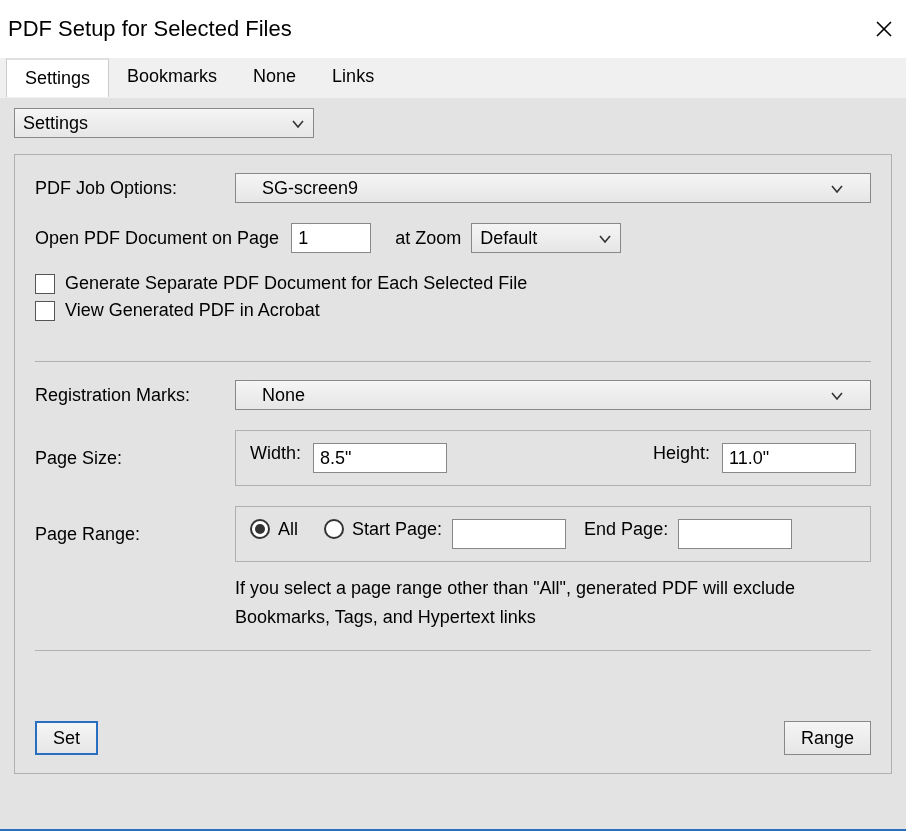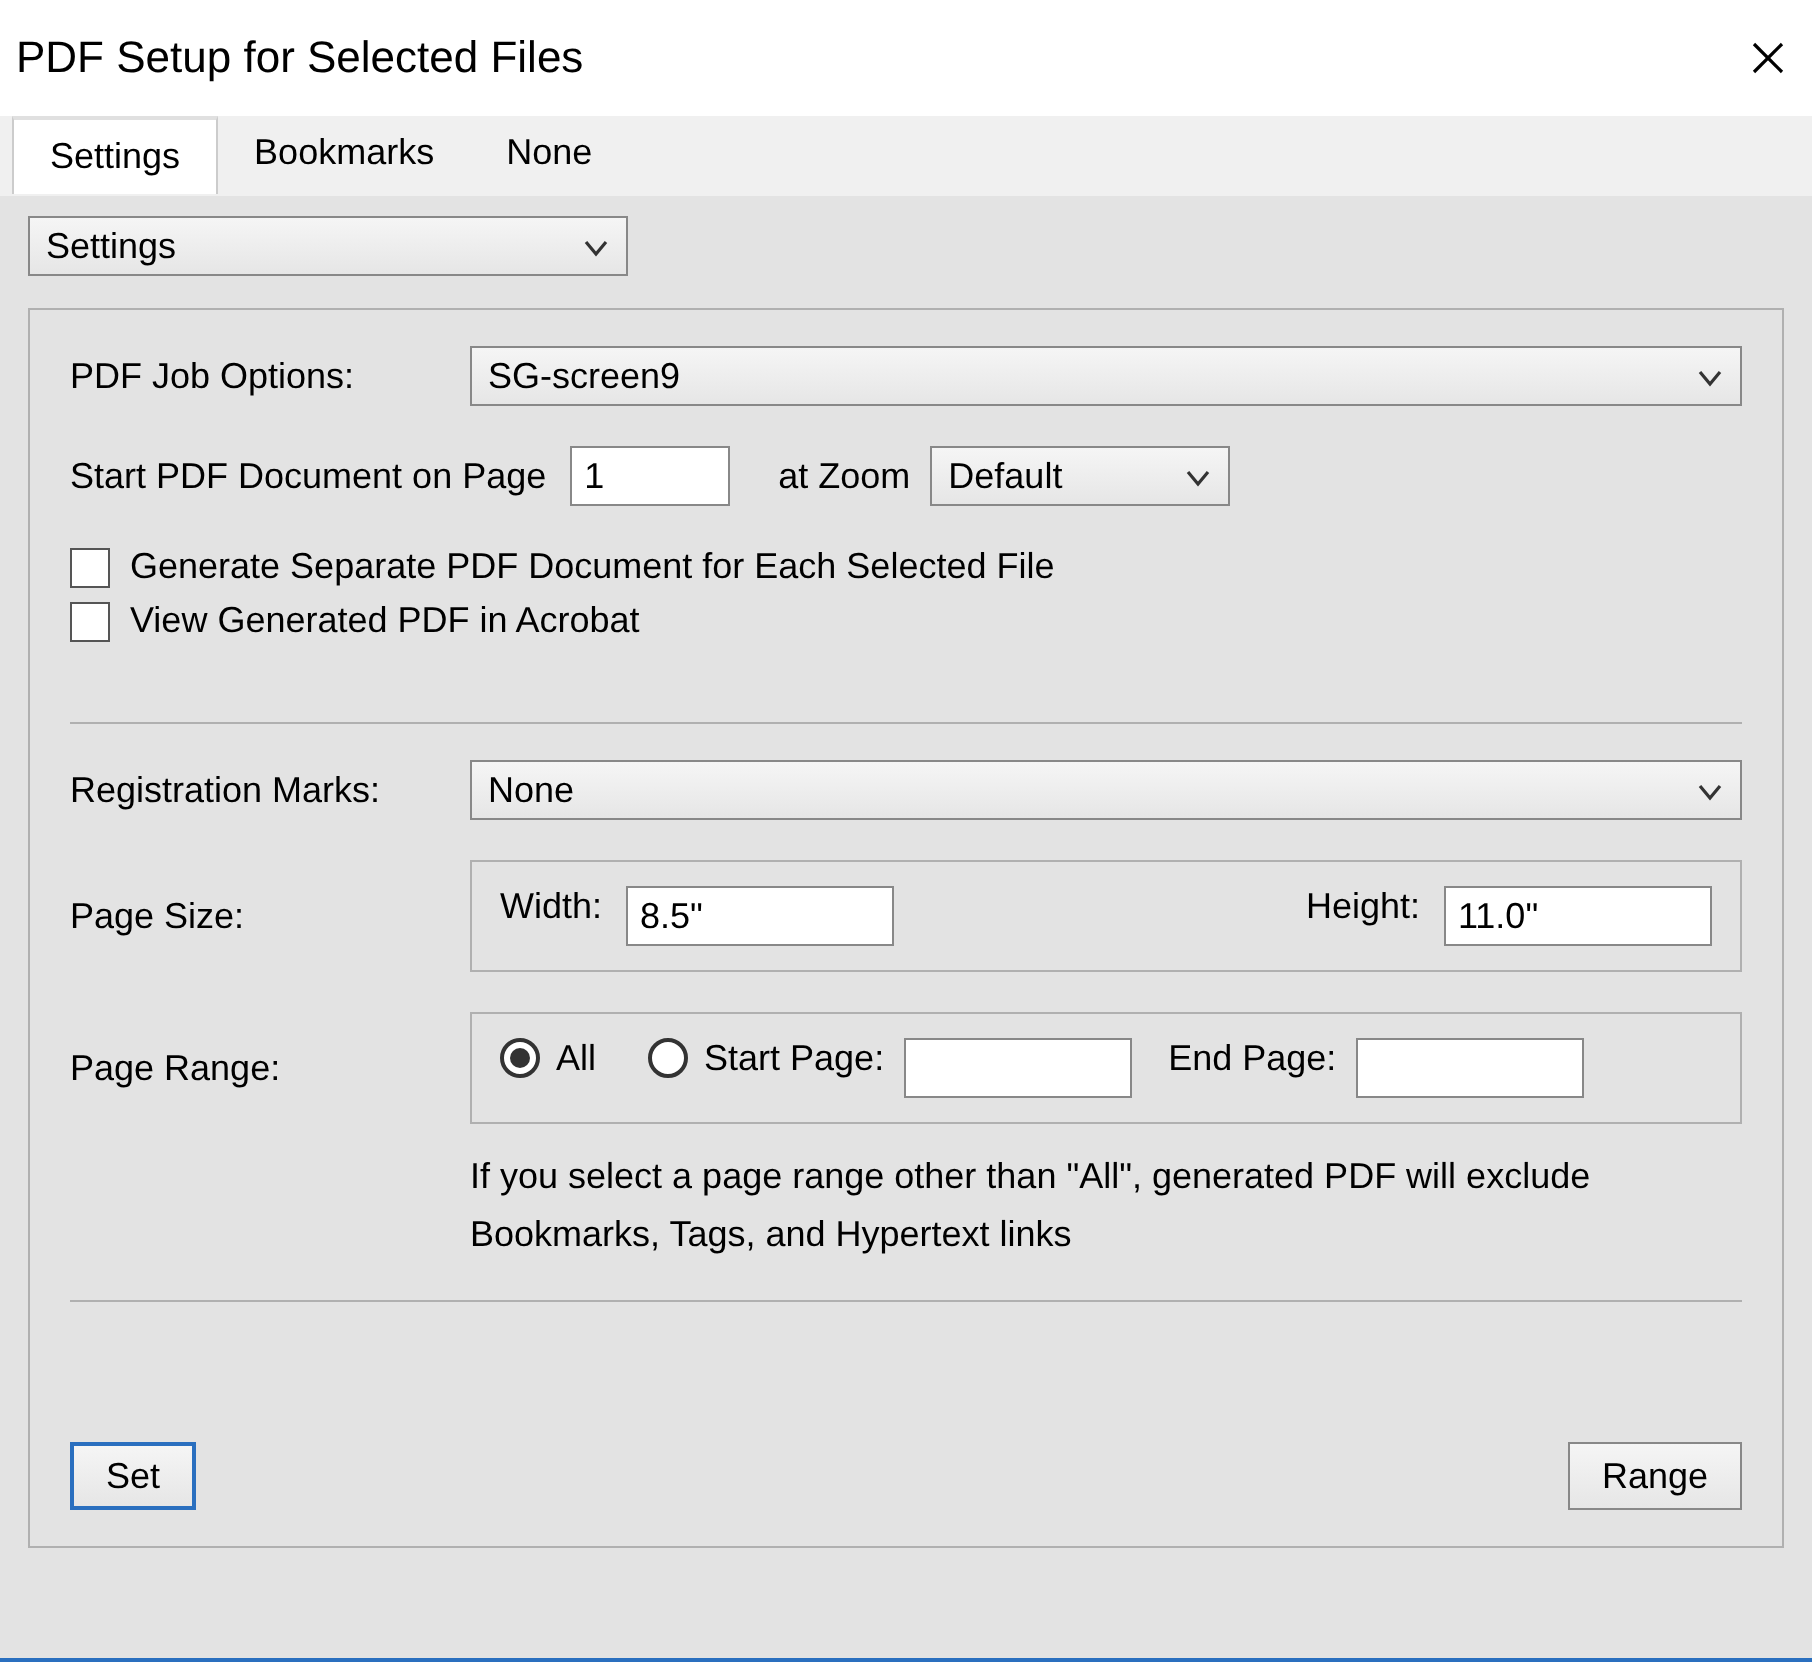--- a/index.html
+++ b/index.html
@@ -88,21 +88,21 @@
     flex-shrink: 0;
   }
   .wide-select {
     flex: 1;
     height: 30px;
     border: 1px solid #888;
     background: linear-gradient(#f5f5f5,#e6e6e6);
     display: flex;
     align-items: center;
     justify-content: space-between;
-    padding: 0 8px;
+    padding: 0 26px;
     cursor: pointer;
   }
   .text-input {
     height: 30px;
     border: 1px solid #888;
     background: #fff;
     padding: 0 6px;
     font-size: 18px;
     font-family: inherit;
   }
@@ -207,20 +207,21 @@
       <line x1="2" y1="2" x2="16" y2="16" stroke="#000" stroke-width="1.6"></line>
       <line x1="16" y1="2" x2="2" y2="16" stroke="#000" stroke-width="1.6"></line>
     </svg>
   </div>
 </div>
 
 <div class="tabs">
   <div class="tab active"><span>Settings</span></div>
   <div class="tab"><span>Bookmarks</span></div>
   <div class="tab"><span>None</span></div>
+  <div class="tab"><span>Links</span></div>
 </div>
 
 <div class="panel">
 
   <div class="inner-select">
     <span>Settings</span>
     <span class="chev">
       <svg viewBox="0 0 14 10">
           <polyline points="2,2 7,8 12,2" fill="none" stroke="#333" stroke-width="1.6"></polyline>
         </svg>
@@ -235,21 +236,21 @@
         <span>SG-screen9</span>
         <span class="chev">
           <svg viewBox="0 0 14 10">
               <polyline points="2,2 7,8 12,2" fill="none" stroke="#333" stroke-width="1.6"></polyline>
             </svg>
         </span>
       </div>
     </div>
 
     <div class="row">
-      <span>Start PDF Document on Page</span>
+      <span>Open PDF Document on Page</span>
       <span class="gap" style="width:12px"></span>
       <input class="text-input small" value="1" style="">
       <span class="gap" style="width:24px"></span>
       <span>at Zoom</span>
       <div class="zoom-select">
         <span>Default</span>
         <span class="chev">
           <svg viewBox="0 0 14 10">
               <polyline points="2,2 7,8 12,2" fill="none" stroke="#333" stroke-width="1.6"></polyline>
             </svg>

